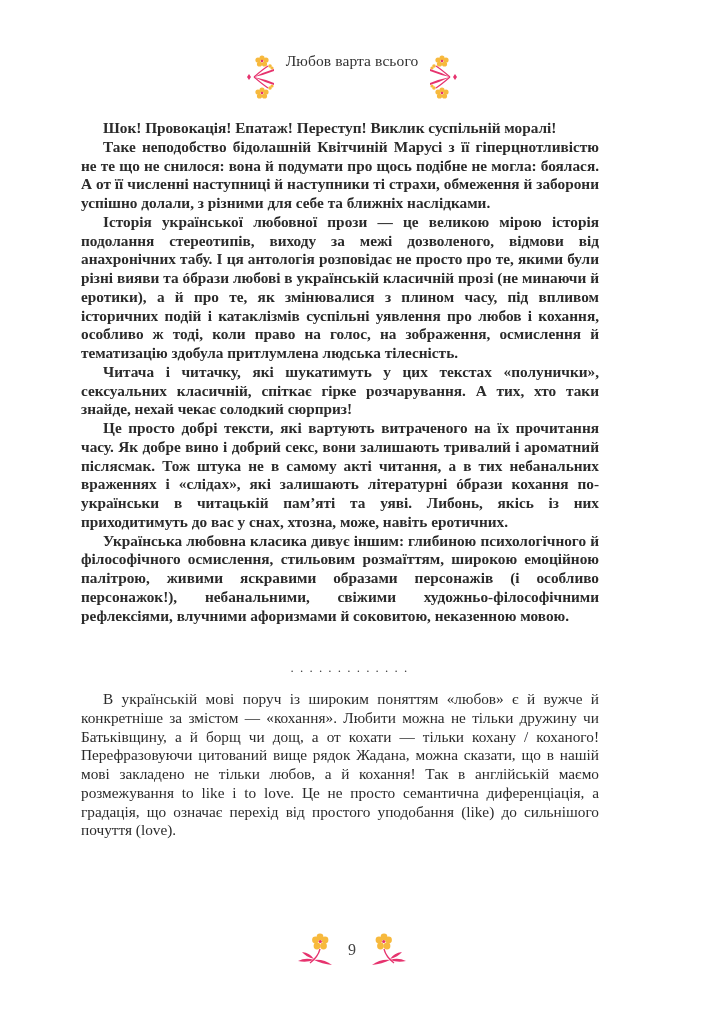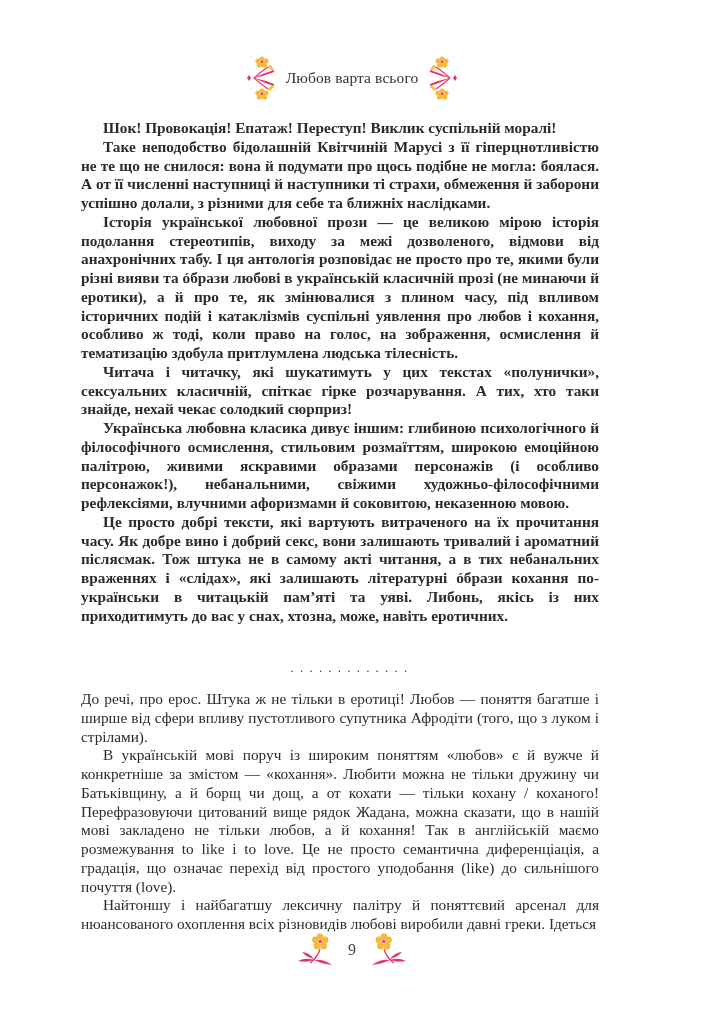--- a/index.html
+++ b/index.html
@@ -1,17 +1,17 @@
 <!DOCTYPE html>
 <html><head>
 <meta charset="utf-8">
 <style>
   html, body { margin: 0; padding: 0; background: #ffffff; }
   body { width: 704px; height: 1027px; position: relative; overflow: hidden; font-family: "Liberation Serif", "DejaVu Serif", serif; color: #2b2b2b; }
-  .header { position: absolute; top: 52px; left: 0; width: 704px; height: 52px; display: flex; justify-content: center; align-items: center; }
+  .header { position: absolute; top: 52px; left: 0; width: 704px; height: 52px; display: flex; justify-content: center; align-items: flex-start; }
   .header .title { font-size: 15.5px; color: #333; margin: 0 8px; letter-spacing: 0.1px; }
   .ornament { width: 34px; height: 50px; display: block; }
   .text-block { position: absolute; left: 81px; width: 518px; font-size: 15.3px; line-height: 18.75px; text-align: justify; hyphens: manual; }
   .text-block p { margin: 0; text-indent: 22px; }
   .text-block p.noindent { text-indent: 0; }
   .block1 { top: 119px; font-weight: bold; }
   .separator { position: absolute; top: 660px; left: 0; width: 704px; text-align: center; font-size: 13px; letter-spacing: 6.2px; color: #444; }
   .block2 { top: 690px; }
   .footer { position: absolute; top: 930px; left: 0; width: 704px; height: 40px; display: flex; justify-content: center; align-items: center; }
   .footer .page-number { font-size: 16px; color: #444; margin: 0 12px; }
@@ -79,30 +79,28 @@
     <path d="M10 25 Q18 32 24 36" stroke="#e6336e" stroke-width="1.2" fill="none"></path>
     <path d="M3 25 L5 22 L7 25 L5 28 Z" fill="#e6336e"></path>
   </svg>
 </div>
 
 <div class="text-block block1">
   <p>Шок! Провокація! Епатаж! Переступ! Виклик суспільній моралі!</p>
   <p>Таке неподобство бідолашній Квітчиній Марусі з її гіперцнотливістю не те що не снилося: вона й подумати про щось подібне не могла: боялася. А от її численні наступниці й наступники ті страхи, обмеження й заборони успішно долали, з різними для себе та ближніх наслідками.</p>
   <p>Історія української любовної прози — це великою мірою історія подолання стереотипів, виходу за межі дозволеного, відмови від анахронічних табу. І ця антологія розповідає не просто про те, якими були різні вияви та óбрази любові в українській класичній прозі (не минаючи й еротики), а й про те, як змінювалися з плином часу, під впливом історичних подій і катаклізмів суспільні уявлення про любов і кохання, особливо ж тоді, коли право на голос, на зображення, осмислення й тематизацію здобула притлумлена людська тілесність.</p>
   <p>Читача і читачку, які шукатимуть у цих текстах «полунички», сексуальних класичній, спіткає гірке розчарування. А тих, хто таки знайде, нехай чекає солодкий сюрприз!</p>
+  <p>Це просто добрі тексти, які вартують витраченого на їх прочитання часу. Як добре вино і добрий секс, вони залишають тривалий і ароматний післясмак. Тож штука не в самому акті читання, а в тих небанальних враженнях і «слідах», які залишають літературні óбрази кохання по-українськи в читацькій пам’яті та уяві. Либонь, якісь із них приходитимуть до вас у снах, хтозна, може, навіть еротичних.</p>
   <p>Українська любовна класика дивує іншим: глибиною психологічного й філософічного осмислення, стильовим розмаїттям, широкою емоційною палітрою, живими яскравими образами персонажів (і особливо персонажок!), небанальними, свіжими художньо-філософічними рефлексіями, влучними афоризмами й соковитою, неказенною мовою.</p>
-  <p>Це просто добрі тексти, які вартують витраченого на їх прочитання часу. Як добре вино і добрий секс, вони залишають тривалий і ароматний післясмак. Тож штука не в самому акті читання, а в тих небанальних враженнях і «слідах», які залишають літературні óбрази кохання по-українськи в читацькій пам’яті та уяві. Либонь, якісь із них приходитимуть до вас у снах, хтозна, може, навіть еротичних.</p>
 </div>
 
 <div class="separator">.............</div>
 
 <div class="text-block block2">
-  <p class="noindent">До речі, про ерос. Штука ж не тільки в еротиці! Любов — поняття багатше і ширше від сфери впливу пустотливого супутника Афродіти (того, що з луком і стрілами).</p>
   <p>В українській мові поруч із широким поняттям «любов» є й вужче й конкретніше за змістом — «кохання». Любити можна не тільки дружину чи Батьківщину, а й борщ чи дощ, а от кохати — тільки кохану / коханого! Перефразовуючи цитований вище рядок Жадана, можна сказати, що в нашій мові закладено не тільки любов, а й кохання! Так в англійській маємо розмежування to like і to love. Це не просто семантична диференціація, а градація, що означає перехід від простого уподобання (like) до сильнішого почуття (love).</p>
-  <p>Найтоншу і найбагатшу лексичну палітру й поняттєвий арсенал для нюансованого охоплення всіх різновидів любові виробили давні греки. Ідеться</p>
 </div>
 
 <div class="footer">
   <svg class="footer-ornament" viewBox="0 0 40 38">
     <g fill="#f7b93d">
       <circle cx="24" cy="6" r="3.4"></circle>
         <circle cx="29" cy="9" r="3.4"></circle>
         <circle cx="27.5" cy="15" r="3.4"></circle>
         <circle cx="21" cy="15" r="3.4"></circle>
         <circle cx="19.5" cy="9" r="3.4"></circle>

